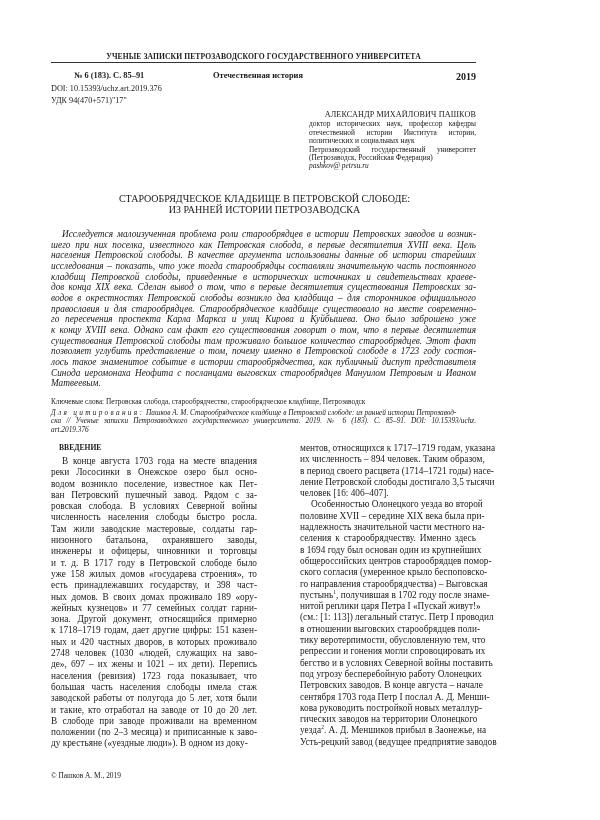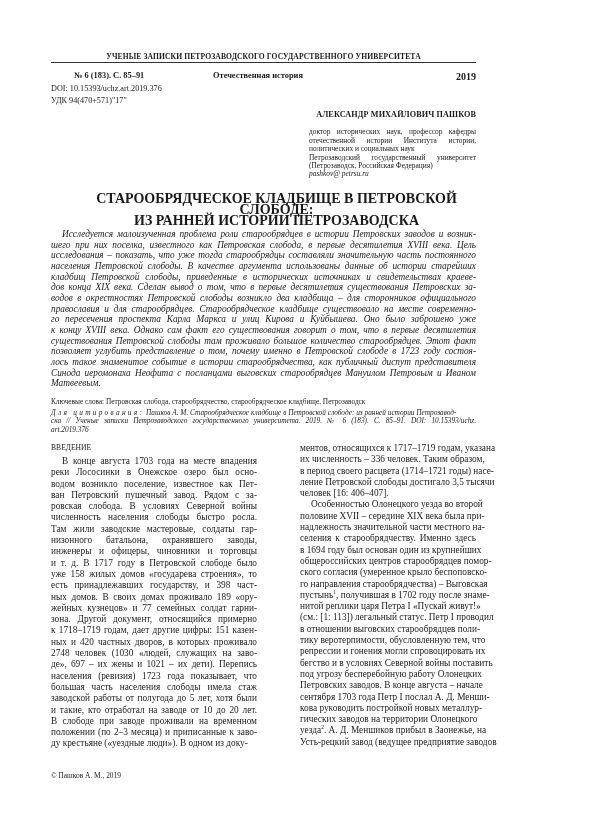--- a/index.html
+++ b/index.html
@@ -29,27 +29,27 @@
     .doi {
       position: absolute; left: 51px; top: 84px; font-size: 8.2px;
     }
     .udk {
       position: absolute; left: 51px; top: 96px; font-size: 8.2px;
     }
     .author-block {
       position: absolute; left: 309px; top: 111px; width: 167px; font-size: 7.4px; line-height: 8.4px;
     }
     .author-name {
-      text-align: right; font-weight: bold; font-size: 8.2px; margin-bottom: 9px; letter-spacing: 0.1px;
+      text-align: right; font-weight: normal; font-size: 8.2px; margin-bottom: 1px; letter-spacing: 0.1px;
     }
     .author-affil { text-align: justify; }
     .author-email { font-style: italic; }
     .article-title {
-      position: absolute; left: 64px; top: 193px; width: 425px;
-      text-align: center; font-weight: bold; font-size: 14px; line-height: 11px;
+      position: absolute; left: 52px; top: 193px; width: 425px;
+      text-align: center; font-weight: normal; font-size: 10px; line-height: 11px;
     }
     .abstract {
       position: absolute; left: 51px; top: 229px; width: 425px;
       font-size: 9.3px; line-height: 10.65px; text-align: justify; hyphens: manual; font-style: italic;
     }
     .keywords {
       position: absolute; left: 51px; top: 398px; width: 425px;
       font-size: 7.3px; line-height: 8.4px;
     }
     .citation {
@@ -57,21 +57,21 @@
       font-size: 7.3px; line-height: 8.4px; text-align: justify; font-style: italic;
     }
     .citation .lbl { letter-spacing: 2.3px; }
     .col {
       position: absolute; top: 443px; width: 206px;
       font-size: 9.3px; line-height: 11.3px; text-align: justify;
     }
     .col-left { left: 51px; }
     .col-right-wide { position: absolute; left: 300px; top: 443px; width: 176px;
       font-size: 9.3px; line-height: 11.3px; text-align: justify; }
-    .heading { font-weight: normal; font-size: 7.6px; margin-bottom: 3px; line-height: 10px; }
+    .heading { font-weight: bold; font-size: 7.6px; margin-bottom: 3px; line-height: 10px; margin-left: 8px; }
     sup { font-size: 5.5px; line-height: 0; }
     .copyright {
       position: absolute; left: 51px; top: 771px; font-size: 7.4px;
     }
     .line { display: block; white-space: nowrap; text-align-last: justify; text-align: justify; }
     .line.last { text-align-last: left; }
   </style>
 </head>
 <body>
 
@@ -91,22 +91,22 @@
 </div>
 
 <div class="article-title">
   <div>СТАРООБРЯДЧЕСКОЕ КЛАДБИЩЕ В ПЕТРОВСКОЙ СЛОБОДЕ:</div>
   <div>ИЗ РАННЕЙ ИСТОРИИ ПЕТРОЗАВОДСКА</div>
 </div>
 
 <div class="abstract" id="abstract">
     <span class="line" style="text-indent: 11px;">Исследуется малоизученная проблема роли старообрядцев в истории Петровских заводов и возник-</span>
     <span class="line">шего при них поселка, известного как Петровская слобода, в первые десятилетия XVIII века. Цель</span>
+    <span class="line">населения Петровской слободы. В качестве аргумента использованы данные об истории старейших</span>
     <span class="line">исследования – показать, что уже тогда старообрядцы составляли значительную часть постоянного</span>
-    <span class="line">населения Петровской слободы. В качестве аргумента использованы данные об истории старейших</span>
     <span class="line">кладбищ Петровской слободы, приведенные в исторических источниках и свидетельствах краеве-</span>
     <span class="line">дов конца XIX века. Сделан вывод о том, что в первые десятилетия существования Петровских за-</span>
     <span class="line">водов в окрестностях Петровской слободы возникло два кладбища – для сторонников официального</span>
     <span class="line">православия и для старообрядцев. Старообрядческое кладбище существовало на месте современно-</span>
     <span class="line">го пересечения проспекта Карла Маркса и улиц Кирова и Куйбышева. Оно было заброшено уже</span>
     <span class="line">к концу XVIII века. Однако сам факт его существования говорит о том, что в первые десятилетия</span>
     <span class="line">существования Петровской слободы там проживало большое количество старообрядцев. Этот факт</span>
     <span class="line">позволяет углубить представление о том, почему именно в Петровской слободе в 1723 году состоя-</span>
     <span class="line">лось такое знаменитое событие в истории старообрядчества, как публичный диспут представителя</span>
     <span class="line">Синода иеромонаха Неофита с посланцами выговских старообрядцев Мануилом Петровым и Иваном</span>
@@ -147,21 +147,21 @@
       <span class="line">заводской работы от полугода до 5 лет, хотя были</span>
       <span class="line">и такие, кто отработал на заводе от 10 до 20 лет.</span>
       <span class="line">В слободе при заводе проживали на временном</span>
       <span class="line">положении (по 2–3 месяца) и приписанные к заво-</span>
       <span class="line last">ду крестьяне («уездные люди»). В одном из доку-</span>
     </div>
 </div>
 
 <div class="col-right-wide" id="right-body">
     <span class="line">ментов, относящихся к 1717–1719 годам, указана</span>
-    <span class="line">их численность – 336 человек. Таким образом,</span>
+    <span class="line">их численность – 894 человек. Таким образом,</span>
     <span class="line">в период своего расцвета (1714–1721 годы) насе-</span>
     <span class="line">ление Петровской слободы достигало 3,5 тысячи</span>
     <span class="line last">человек [16: 406–407].</span>
     <span class="line" style="text-indent: 11px;">Особенностью Олонецкого уезда во второй</span>
     <span class="line">половине XVII – середине XIX века была при-</span>
     <span class="line">надлежность значительной части местного на-</span>
     <span class="line">селения к старообрядчеству. Именно здесь</span>
     <span class="line">в 1694 году был основан один из крупнейших</span>
     <span class="line">общероссийских центров старообрядцев помор-</span>
     <span class="line">ского согласия (умеренное крыло беспоповско-</span>

